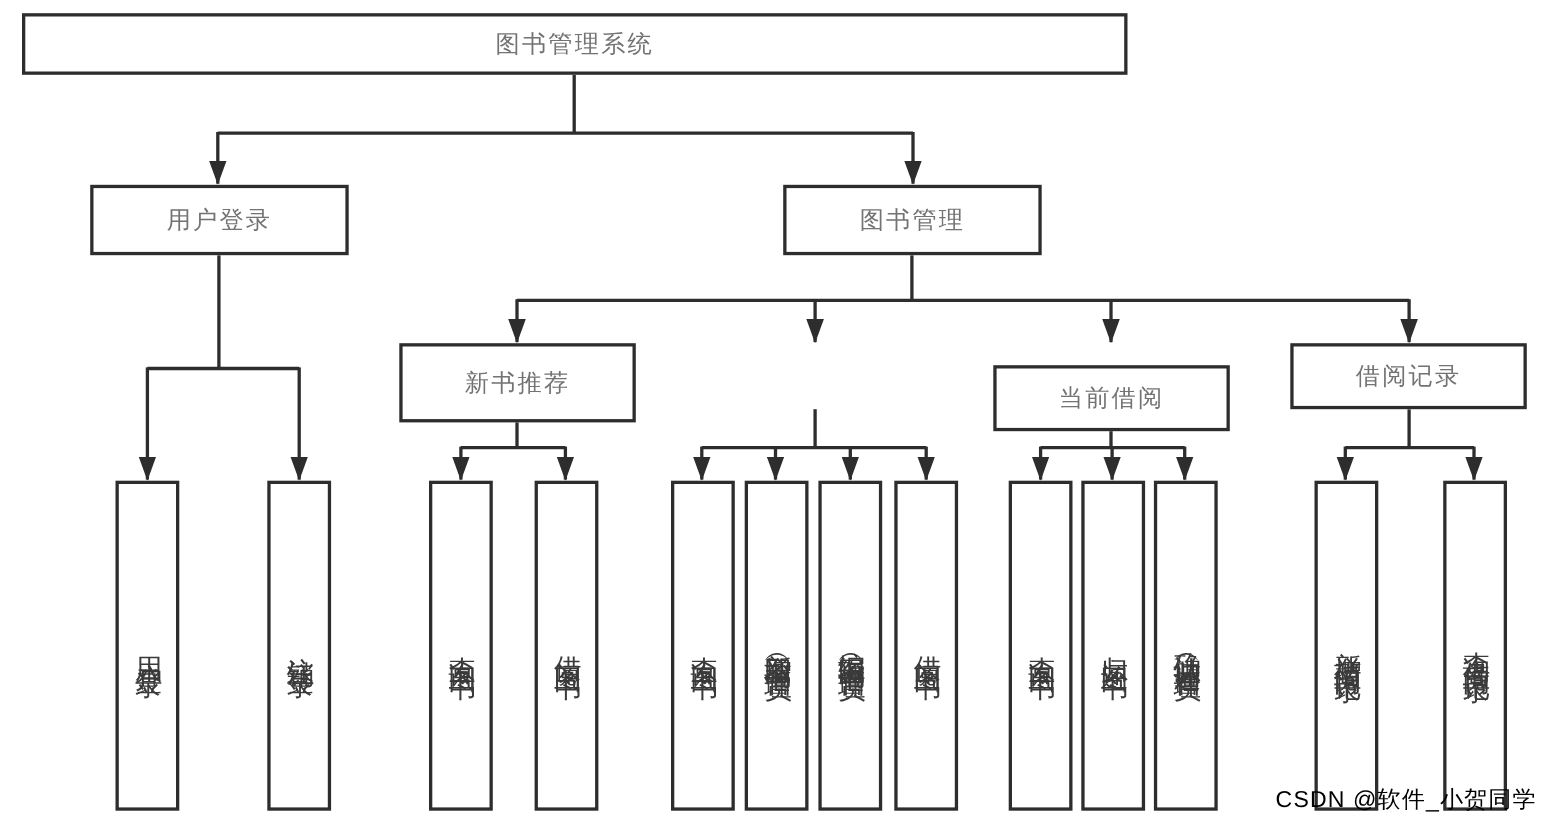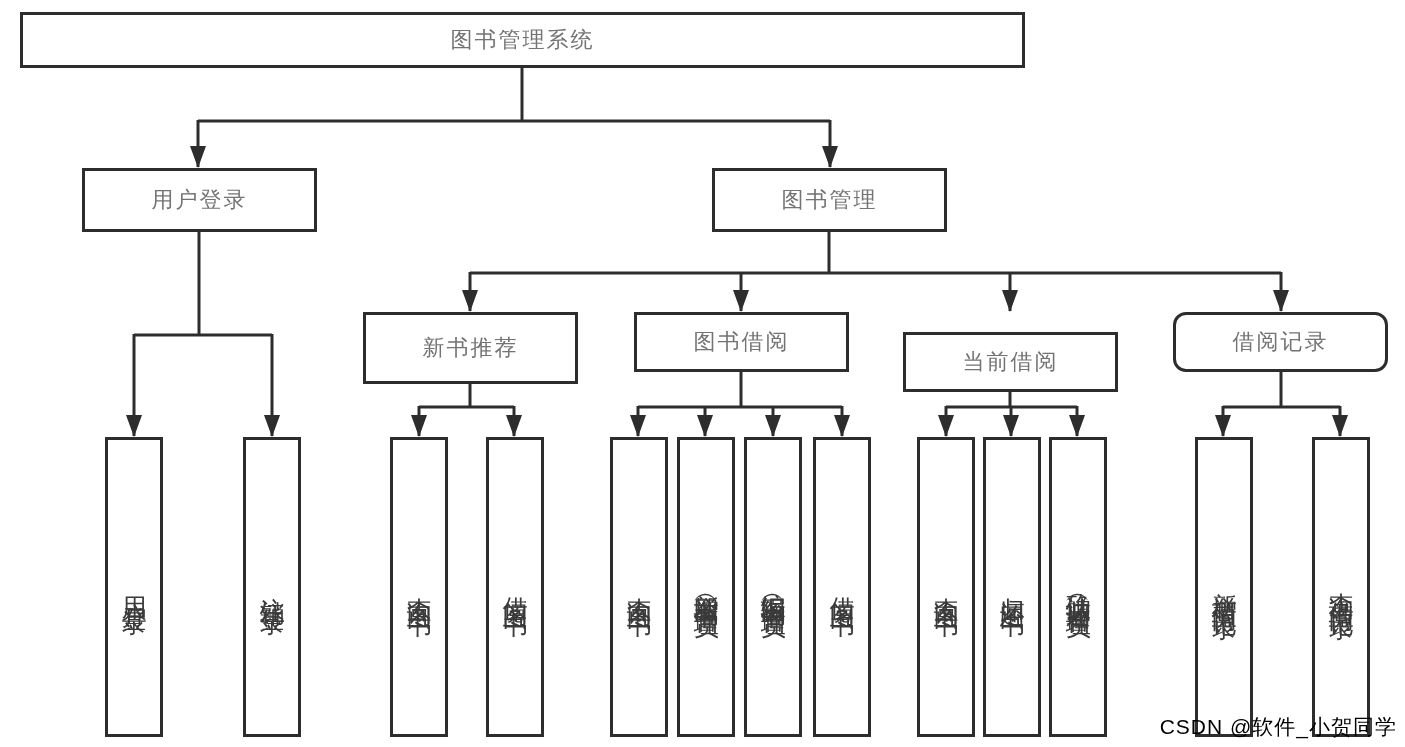--- a/index.html
+++ b/index.html
@@ -83,23 +83,22 @@
       <path d="M1340 406 V436" marker-end="url(#arrow)"></path>
     </g>
   </svg>
 
   <div class="node" style="left:20px;top:12px;width:1005px;height:56px;">图书管理系统</div>
 
   <div class="node" style="left:82px;top:168px;width:235px;height:64px;">用户登录</div>
   <div class="node" style="left:712px;top:168px;width:235px;height:64px;">图书管理</div>
 
   <div class="node" style="left:363px;top:312px;width:215px;height:72px;">新书推荐</div>
-  <div class="node" style="left:634px;top:312px;width:215px;height:60px;">图书借阅</div>
   <div class="node" style="left:903px;top:312px;width:215px;height:60px;margin-top:20px;">当前借阅</div>
-  <div class="node" style="left:1173px;top:312px;width:215px;height:60px;border-radius:13px;">借阅记录</div>
+  <div class="node" style="left:1173px;top:312px;width:215px;height:60px;">借阅记录</div>
 
   <div class="vnode" style="left:105px;top:437px;width:58px;height:300px;">
     <span>用户登录</span>
     </div>
   <div class="vnode" style="left:243px;top:437px;width:58px;height:300px;">
     <span>注销登录</span>
     </div>
 
   <div class="vnode" style="left:390px;top:437px;width:58px;height:300px;">
     <span>查询图书</span>

